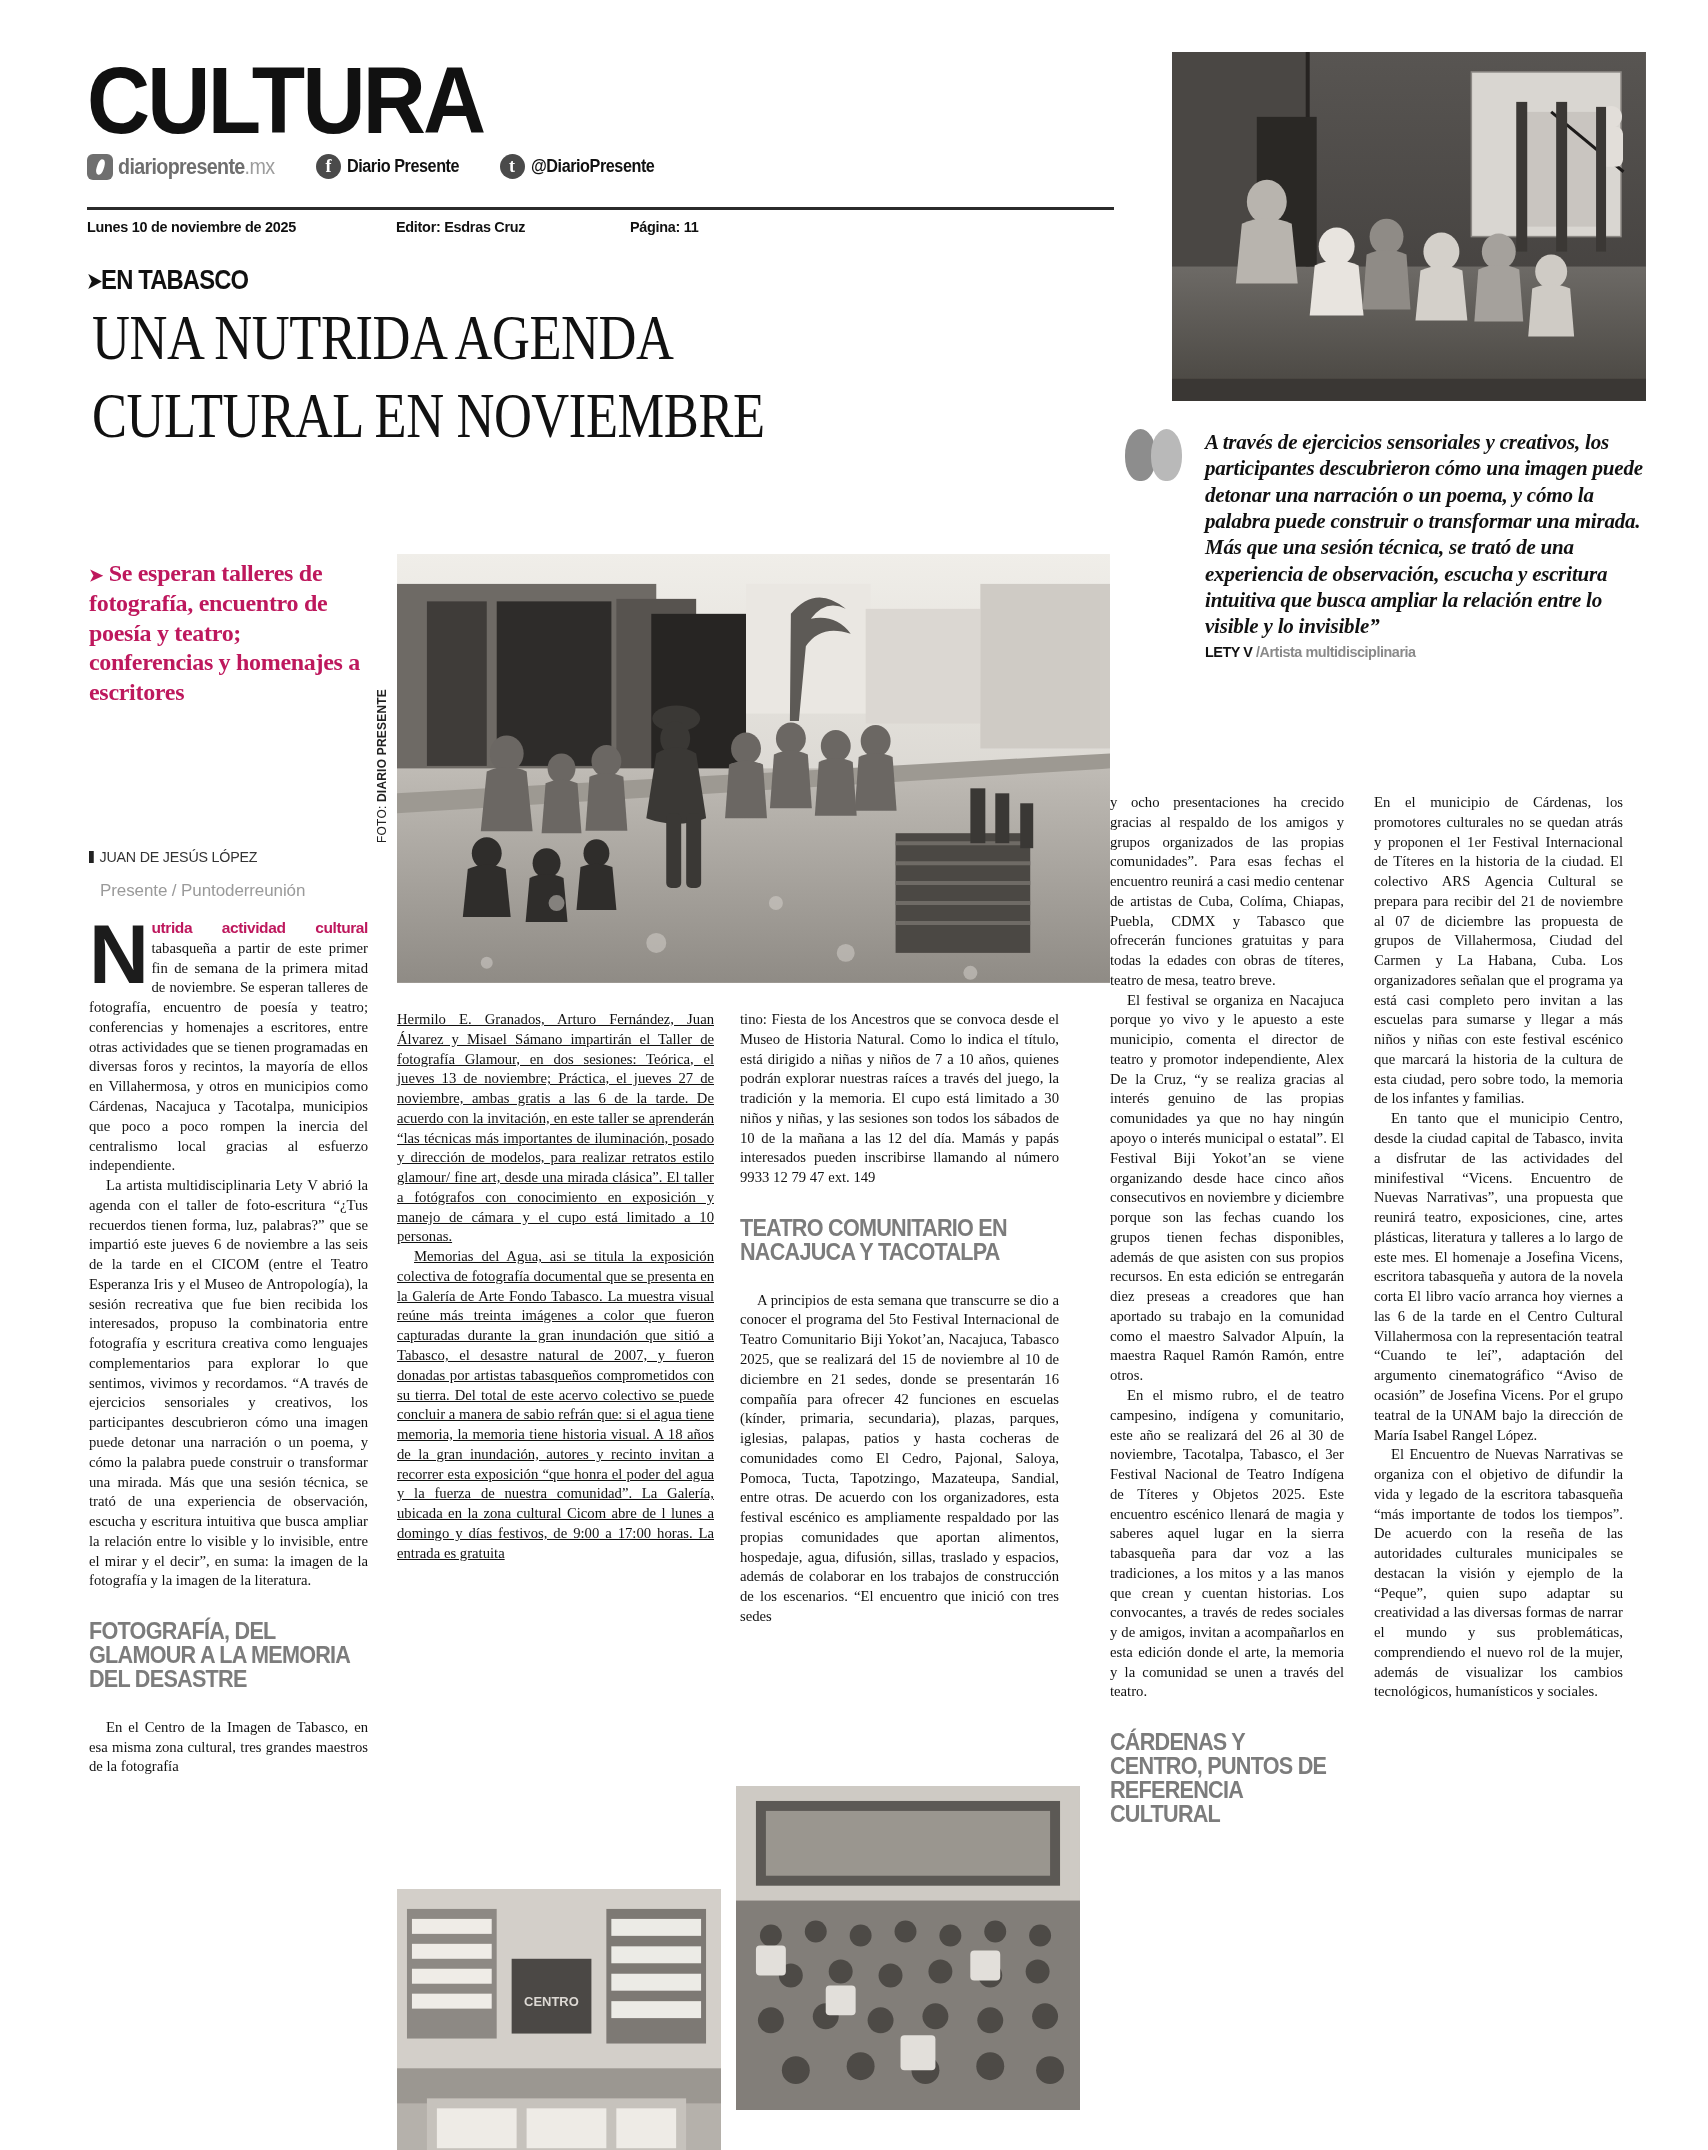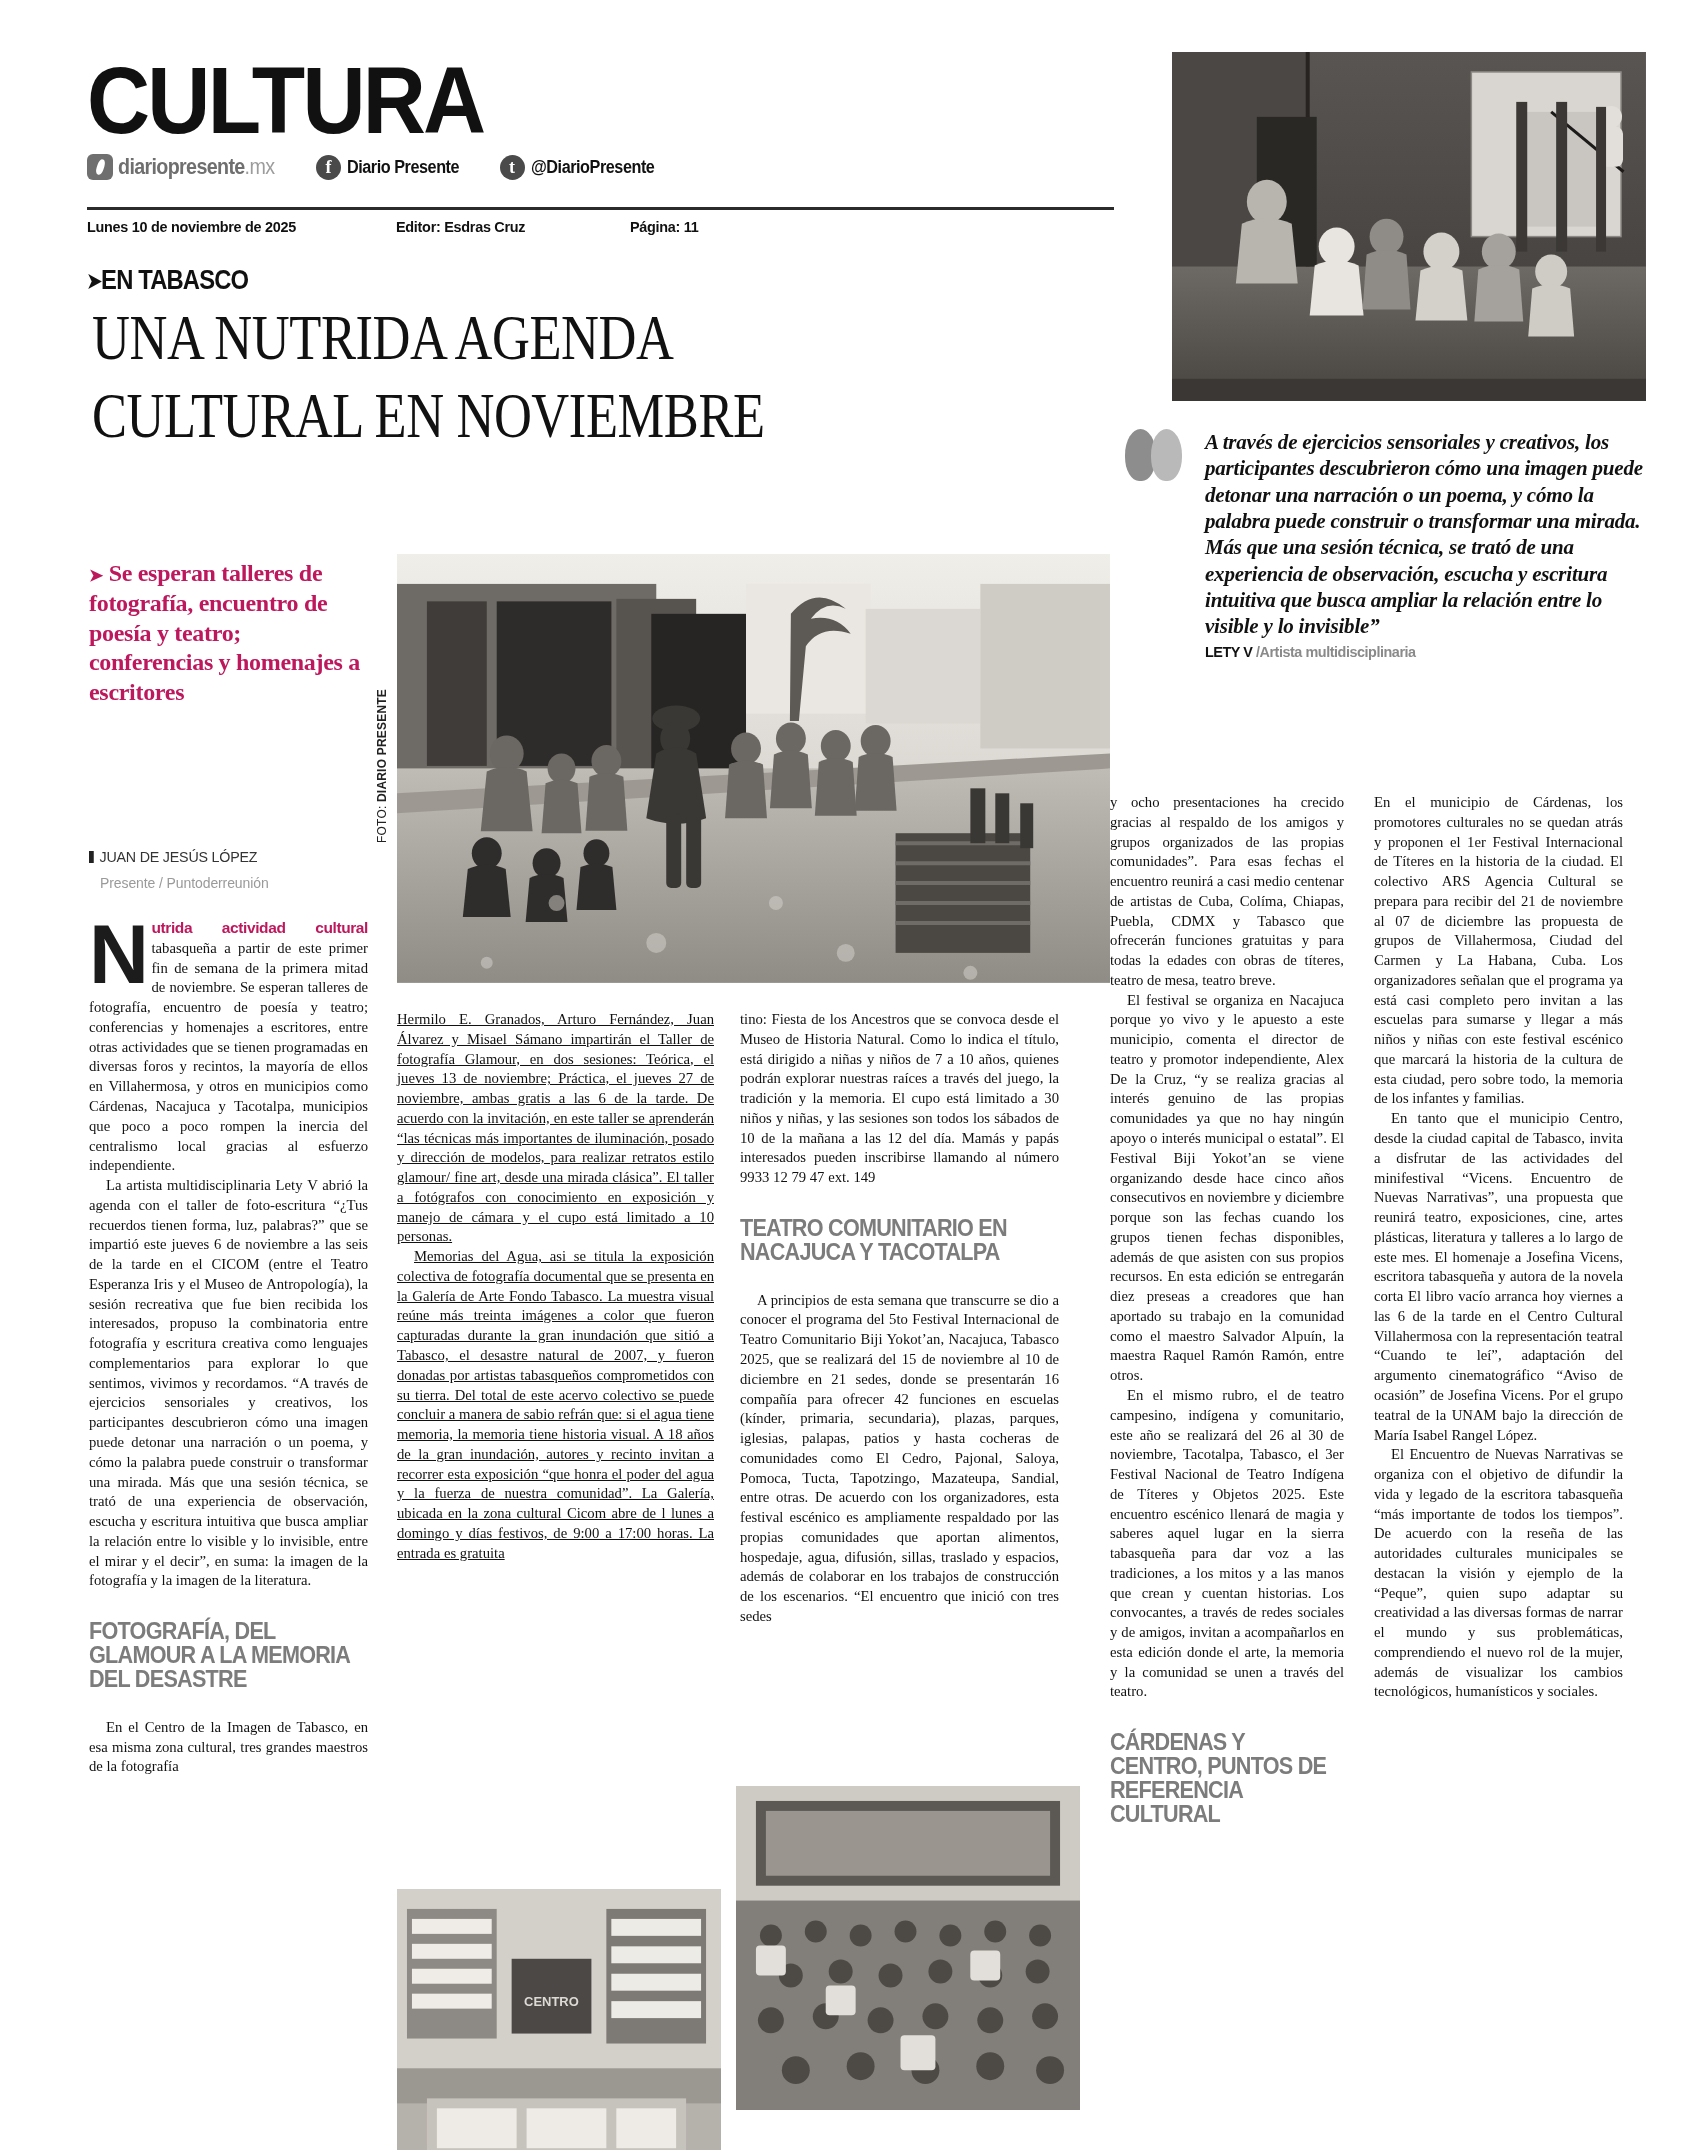--- a/index.html
+++ b/index.html
@@ -19,21 +19,21 @@
     font-family:"Liberation Sans", sans-serif;
     font-weight:bold;
     font-size:94px;
     line-height:0.82;
     letter-spacing:-3px;
     transform:scaleX(0.93);
     transform-origin:left center;
     color:#111;
     margin:0; padding:0;
   }
-  .social-row { display:flex; align-items:flex-end; gap:13px; margin-top:15px; }
+  .social-row { display:flex; align-items:flex-start; gap:13px; margin-top:15px; }
   .brandmark { display:flex; align-items:center; gap:5px; }
   .logo-square {
     width:26px;height:26px;border-radius:6px;background:#6f6f6f;
     display:flex;align-items:center;justify-content:center;
   }
   .logo-square .slash {
     width:6.5px;height:16px;border-radius:50%/40%;background:#fff;
     transform:rotate(18deg);
   }
   .brandtext {
@@ -119,21 +119,21 @@
   .deck .arw { font-family:"Liberation Sans",sans-serif; font-size:17px; }
   .byline {
     position:absolute; left:89px; top:848px; width:279px;
     font-family:"Liberation Sans", sans-serif;
   }
   .byline .nm {
     font-size:15px; font-weight:normal; color:#333; letter-spacing:-0.2px;
     transform:scaleX(0.95); transform-origin:left center;
   }
   .byline .nm .sq { display:inline-block; width:5px;height:12px;background:#222; margin-right:6px; vertical-align:-1px;}
-  .byline .src { font-size:14px; color:#9a9a9a; margin-top:10px; margin-left:11px; letter-spacing:-0.1px;}
+  .byline .src { font-size:17px; color:#9a9a9a; margin-top:16px; margin-left:11px; letter-spacing:-0.1px;}
 
   
   .photo-main { position:absolute; left:397px; top:554px; width:713px; height:429px; overflow:hidden;}
   .photo-credit {
     position:absolute; left:375px; top:843px;
     font-family:"Liberation Sans", sans-serif; font-size:12px;
     letter-spacing:0.2px; color:#222;
     transform:rotate(-90deg); transform-origin:left top; white-space:nowrap;
   }
   .photo-credit b{font-weight:bold;}

